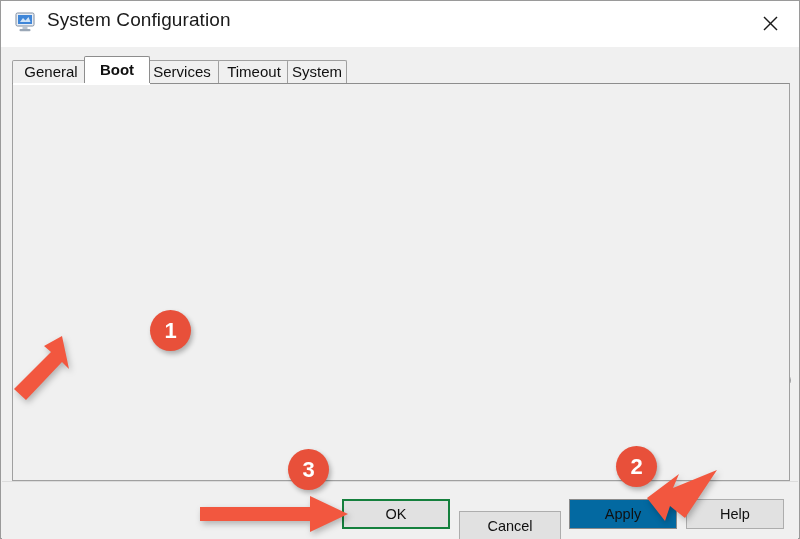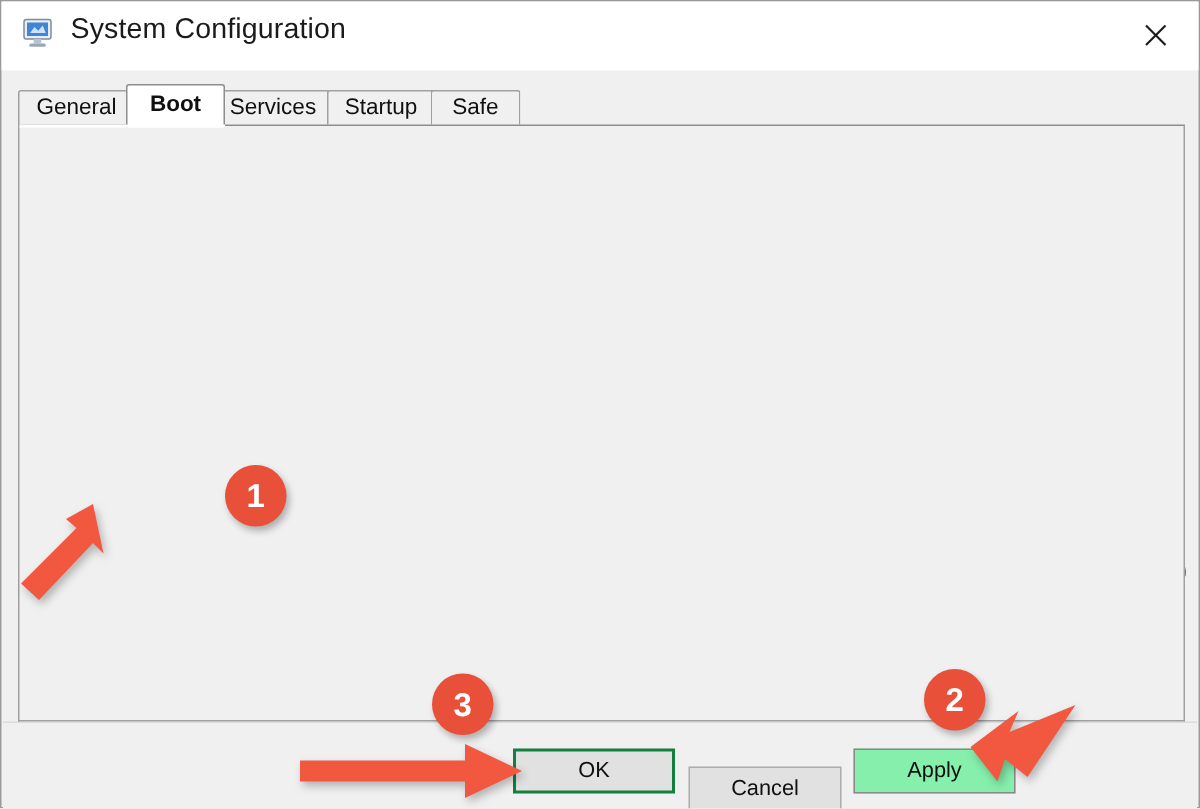--- a/index.html
+++ b/index.html
@@ -152,21 +152,21 @@
     cursor: pointer;
     font-family: "Liberation Sans", sans-serif;
   }
   .btn.disabled {
     color: #a6a6a6;
     background: #e4e4e4;
     border-color: #bfbfbf;
     cursor: default;
   }
   .btn.hovered {
-    background: #86efac;
+    background: #0369a1;
     border-color: #8a8a8a;
   }
   .btn.default {
     border: 2px solid #15803d;
     background: #e1e1e1;
   }
 
   #btn-advanced { left: 36px; top: 258px; width: 172px; height: 28px; }
   #btn-setdefault { left: 219px; top: 258px; width: 148px; height: 28px; }
   #btn-delete { left: 378px; top: 258px; width: 152px; height: 28px; }
@@ -387,24 +387,24 @@
       <div class="tab" style="left:0px; width:78px;">
         <span>General</span>
       </div>
       <div class="tab active" style="left:72px; width:66px;font-weight:bold;">
         <span>Boot</span>
       </div>
       <div class="tab" style="left:132px; width:76px;">
         <span>Services</span>
       </div>
       <div class="tab" style="left:206px; width:72px;">
-        <span>Startup</span>
+        <span>Timeout</span>
       </div>
       <div class="tab" style="left:275px; width:60px;">
-        <span>Safe</span>
+        <span>System</span>
       </div>
     </div>
     <div class="tabpage-capwhite"></div>
 
     <div class="oslist">
       <div class="oslist-item">Windows 10 (C:\Windows) : Current OS; Default OS</div>
     </div>
 
     <button class="btn" id="btn-advanced">
       <span>Advanced options...</span>
@@ -474,20 +474,23 @@
 
     <div class="bottombar"></div>
     <button class="btn default" id="btn-ok">
       <span>OK</span>
     </button>
     <button class="btn" id="btn-cancel">
       <span>Cancel</span>
     </button>
     <button class="btn hovered" id="btn-apply">
       <span>Apply</span>
+    </button>
+    <button class="btn" id="btn-help">
+      <span>Help</span>
     </button>
   </div>
 
   <svg class="arrow" id="arrow-safeboot" width="70" height="72" viewBox="0 0 70 72">
     <path d="M56 4 L38 14 L45 20 L8 57 L20 68 L56 30 L63 37 Z" fill="#f2573f"></path>
   </svg>
   <svg class="arrow" id="arrow-ok" width="150" height="38" viewBox="0 0 150 38">
     <path d="M0 12 L110 12 L110 1 L148 19 L110 37 L110 26 L0 26 Z" fill="#f2573f"></path>
   </svg>
   <svg class="arrow" id="arrow-apply" width="74" height="56" viewBox="0 0 74 56">

